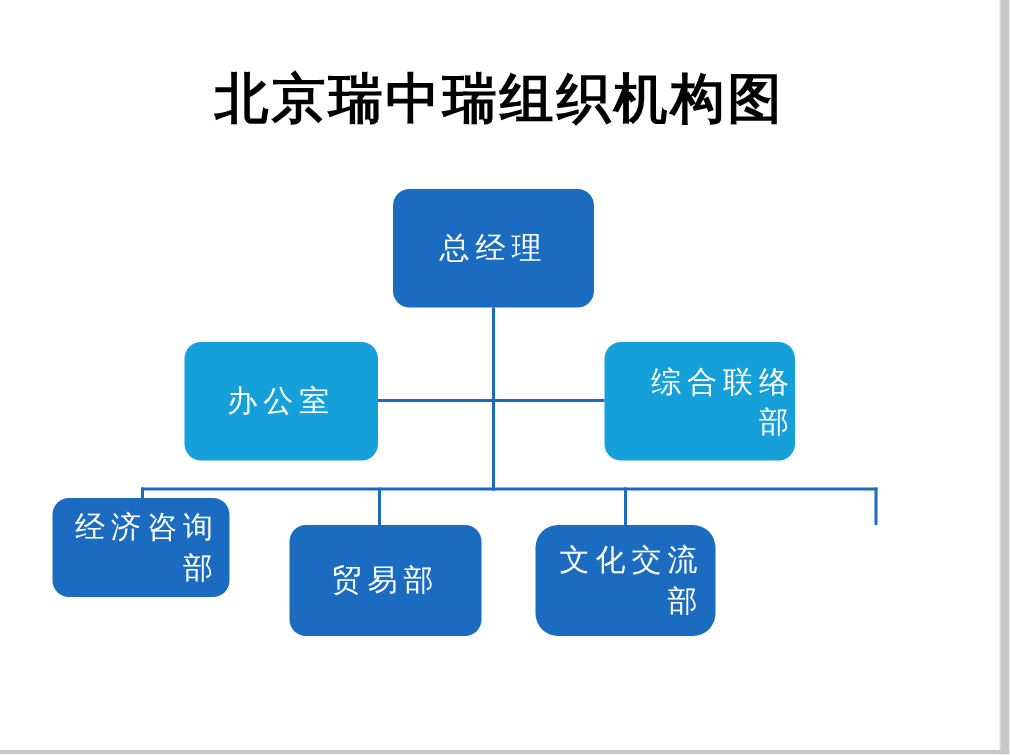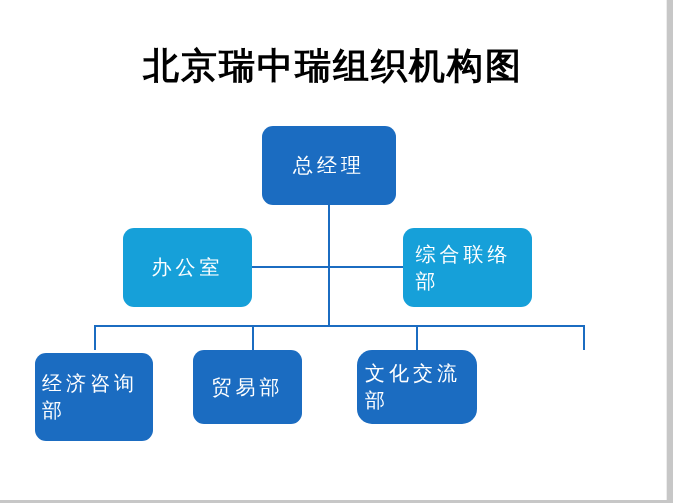--- a/index.html
+++ b/index.html
@@ -26,21 +26,21 @@
   }
   .node {
     position: absolute;
     display: flex;
     align-items: center;
     justify-content: center;
     color: #ffffff;
     font-size: 20px;
     letter-spacing: 4px;
     line-height: 27px;
-    text-align: left;
+    text-align: right;
     border-radius: 11px;
     cursor: default;
   }
   .node.dark  { background: #1b6cc1; }
   .node.light { background: #16a0d9; }
   .node-label { display: block; }
   .node-label.narrow { width: 104px; }
   .conn { position: absolute; background: #1b6cc1; }
   .conn.v { width: 2px; }
   .conn.h { height: 2px; }
@@ -73,28 +73,28 @@
   <div class="conn v" style="left:416px; top:325px; height:25px;"></div>
   <div class="conn v" style="left:583px; top:325px; height:25px;"></div>
 
   <div class="node dark" style="left:262px; top:126px; width:134px; height:79px;">
     <span class="node-label">总经理</span>
   </div>
 
   <div class="node light" style="left:123px; top:228px; width:129px; height:79px;">
     <span class="node-label">办公室</span>
   </div>
-  <div class="node light" style="left:403px; top:228px; width:129px; height:79px;">
+  <div class="node light" style="left:403px; top:228px; width:104px; height:79px;padding-left:23px;">
     <span class="node-label narrow">综合联络部</span>
   </div>
 
-  <div class="node dark" style="left:35px; top:353px; width:118px; height:88px;">
+  <div class="node dark" style="left:35px; top:332px; width:118px; height:66px;">
     <span class="node-label narrow">经济咨询部</span>
   </div>
-  <div class="node dark" style="left:193px; top:350px; width:109px; height:74px;font-family:Liberation Serif, serif;">
+  <div class="node dark" style="left:193px; top:350px; width:128px; height:74px;font-family:Liberation Serif, serif;">
     <span class="node-label">贸易部</span>
   </div>
   <div class="node dark" style="left:357px; top:350px; width:120px; height:74px;border-radius:15px;">
     <span class="node-label narrow">文化交流部</span>
   </div>
 
   <div class="edge-right"></div>
   <div class="edge-bottom"></div>
 
 </div>

